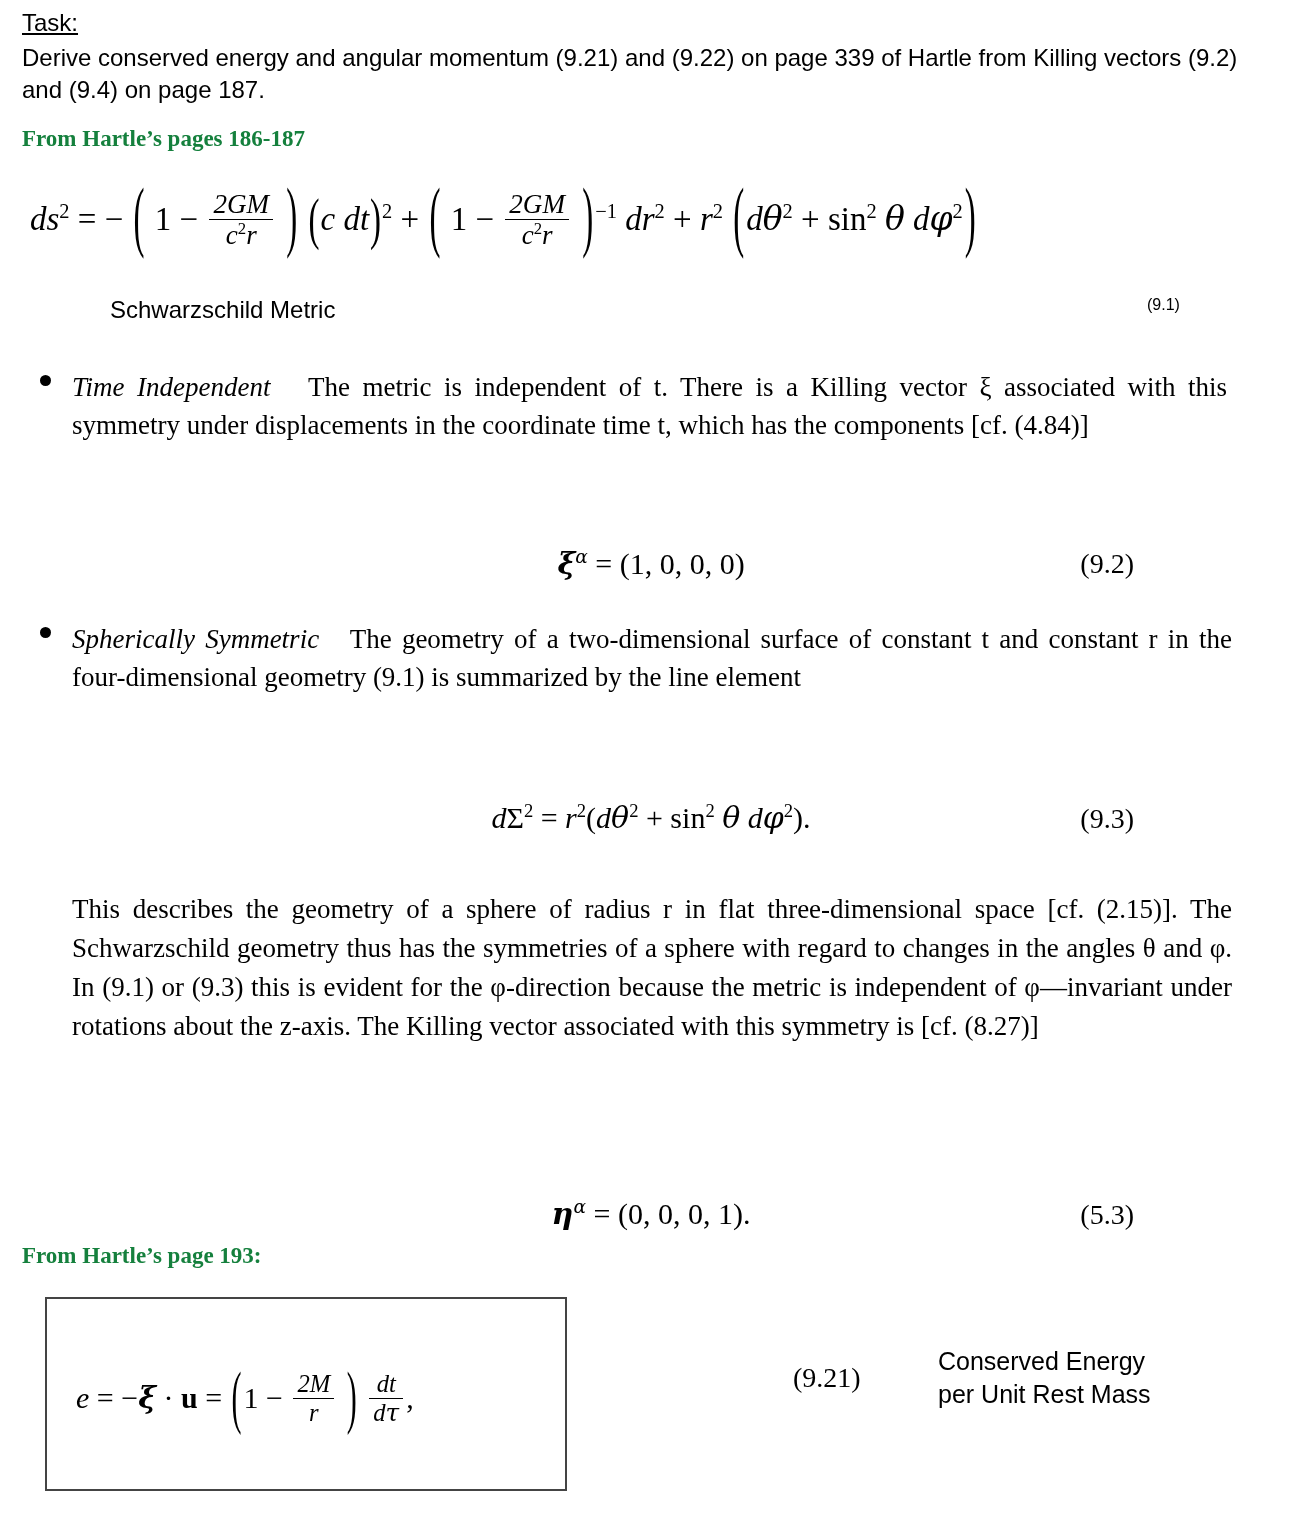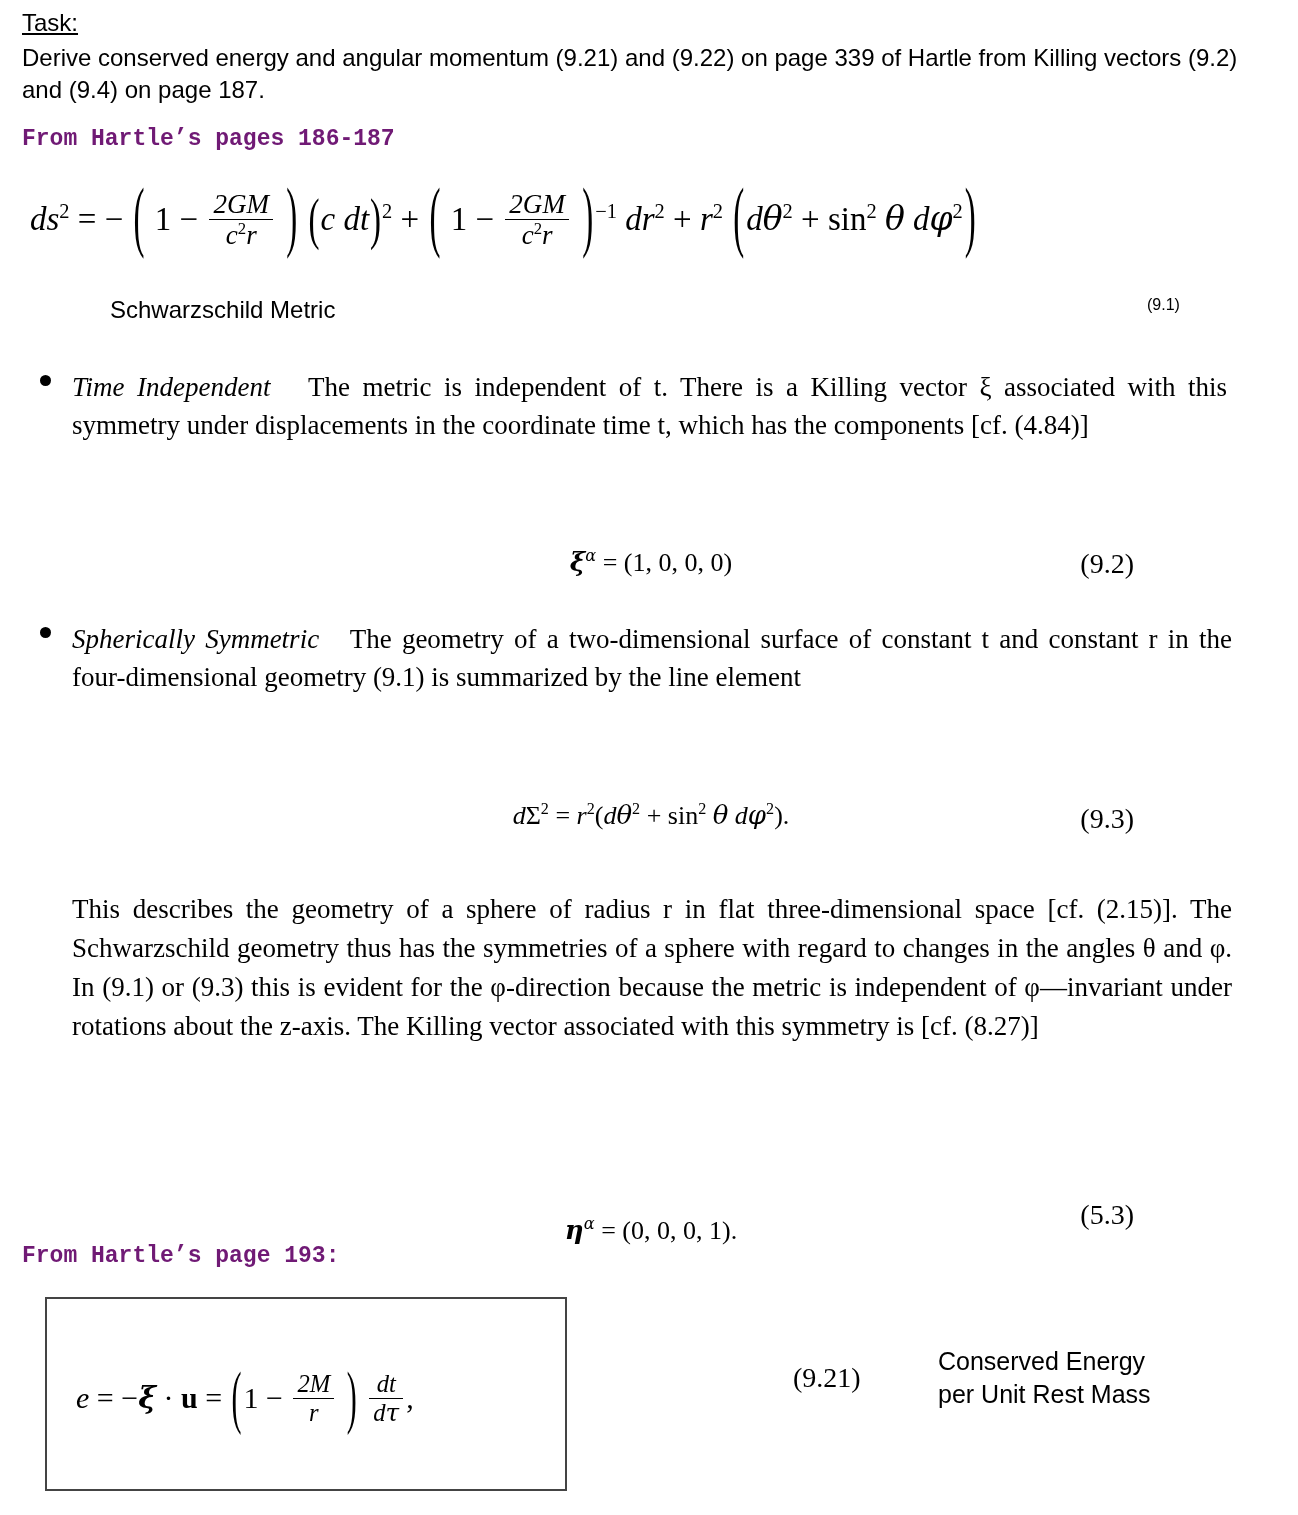--- a/index.html
+++ b/index.html
@@ -36,23 +36,23 @@
     position: absolute;
     left: 22px;
     top: 42px;
     width: 1258px;
     font-family: "Liberation Sans", sans-serif;
     font-size: 24px;
     line-height: 1.32;
   }
   .red-note {
     position: absolute;
-    font-family: Liberation Mono, monospace;
+    font-family: Liberation Serif, serif;
     font-weight: bold;
-    color: #701a75;
+    color: #15803d;
     font-size: 23px;
   }
   #note-186 { left: 22px; top: 126px; }
   #note-193 { left: 22px; top: 1243px; }
 
   
   .math {
     font-family: "Liberation Serif", serif;
     font-style: italic;
   }
@@ -128,36 +128,36 @@
     height: 11px;
     background: #000;
     border-radius: 50%;
   }
   #bullet1 { left: 72px; top: 368px; width: 1155px; }
   #bullet2 { left: 72px; top: 620px; width: 1160px; }
   #para1   { left: 72px; top: 890px; width: 1160px; font-size: 27px; line-height: 1.44; text-align: justify; position: absolute; }
 
   .eqline {
     position: absolute;
-    font-size: 26px;
+    font-size: 30px;
     width: 1258px;
     left: 22px;
     text-align: center;
   }
   .eqnum {
     position: absolute;
     right: 38px;
     font-family: "Liberation Serif", serif;
     font-size: 28px;
   }
   #eq92 { top: 546px; }
   #eq92n { top: 548px; }
   #eq93 { top: 800px; }
   #eq93n { top: 803px; }
-  #eq94 { top: 1196px; margin-top: 18px; }
+  #eq94 { top: 1196px; }
   #eq94n { top: 1199px; }
 
   
   #eq921-box {
     position: absolute;
     left: 45px;
     top: 1297px;
     width: 518px;
     height: 190px;
     border: 2px solid #444;

